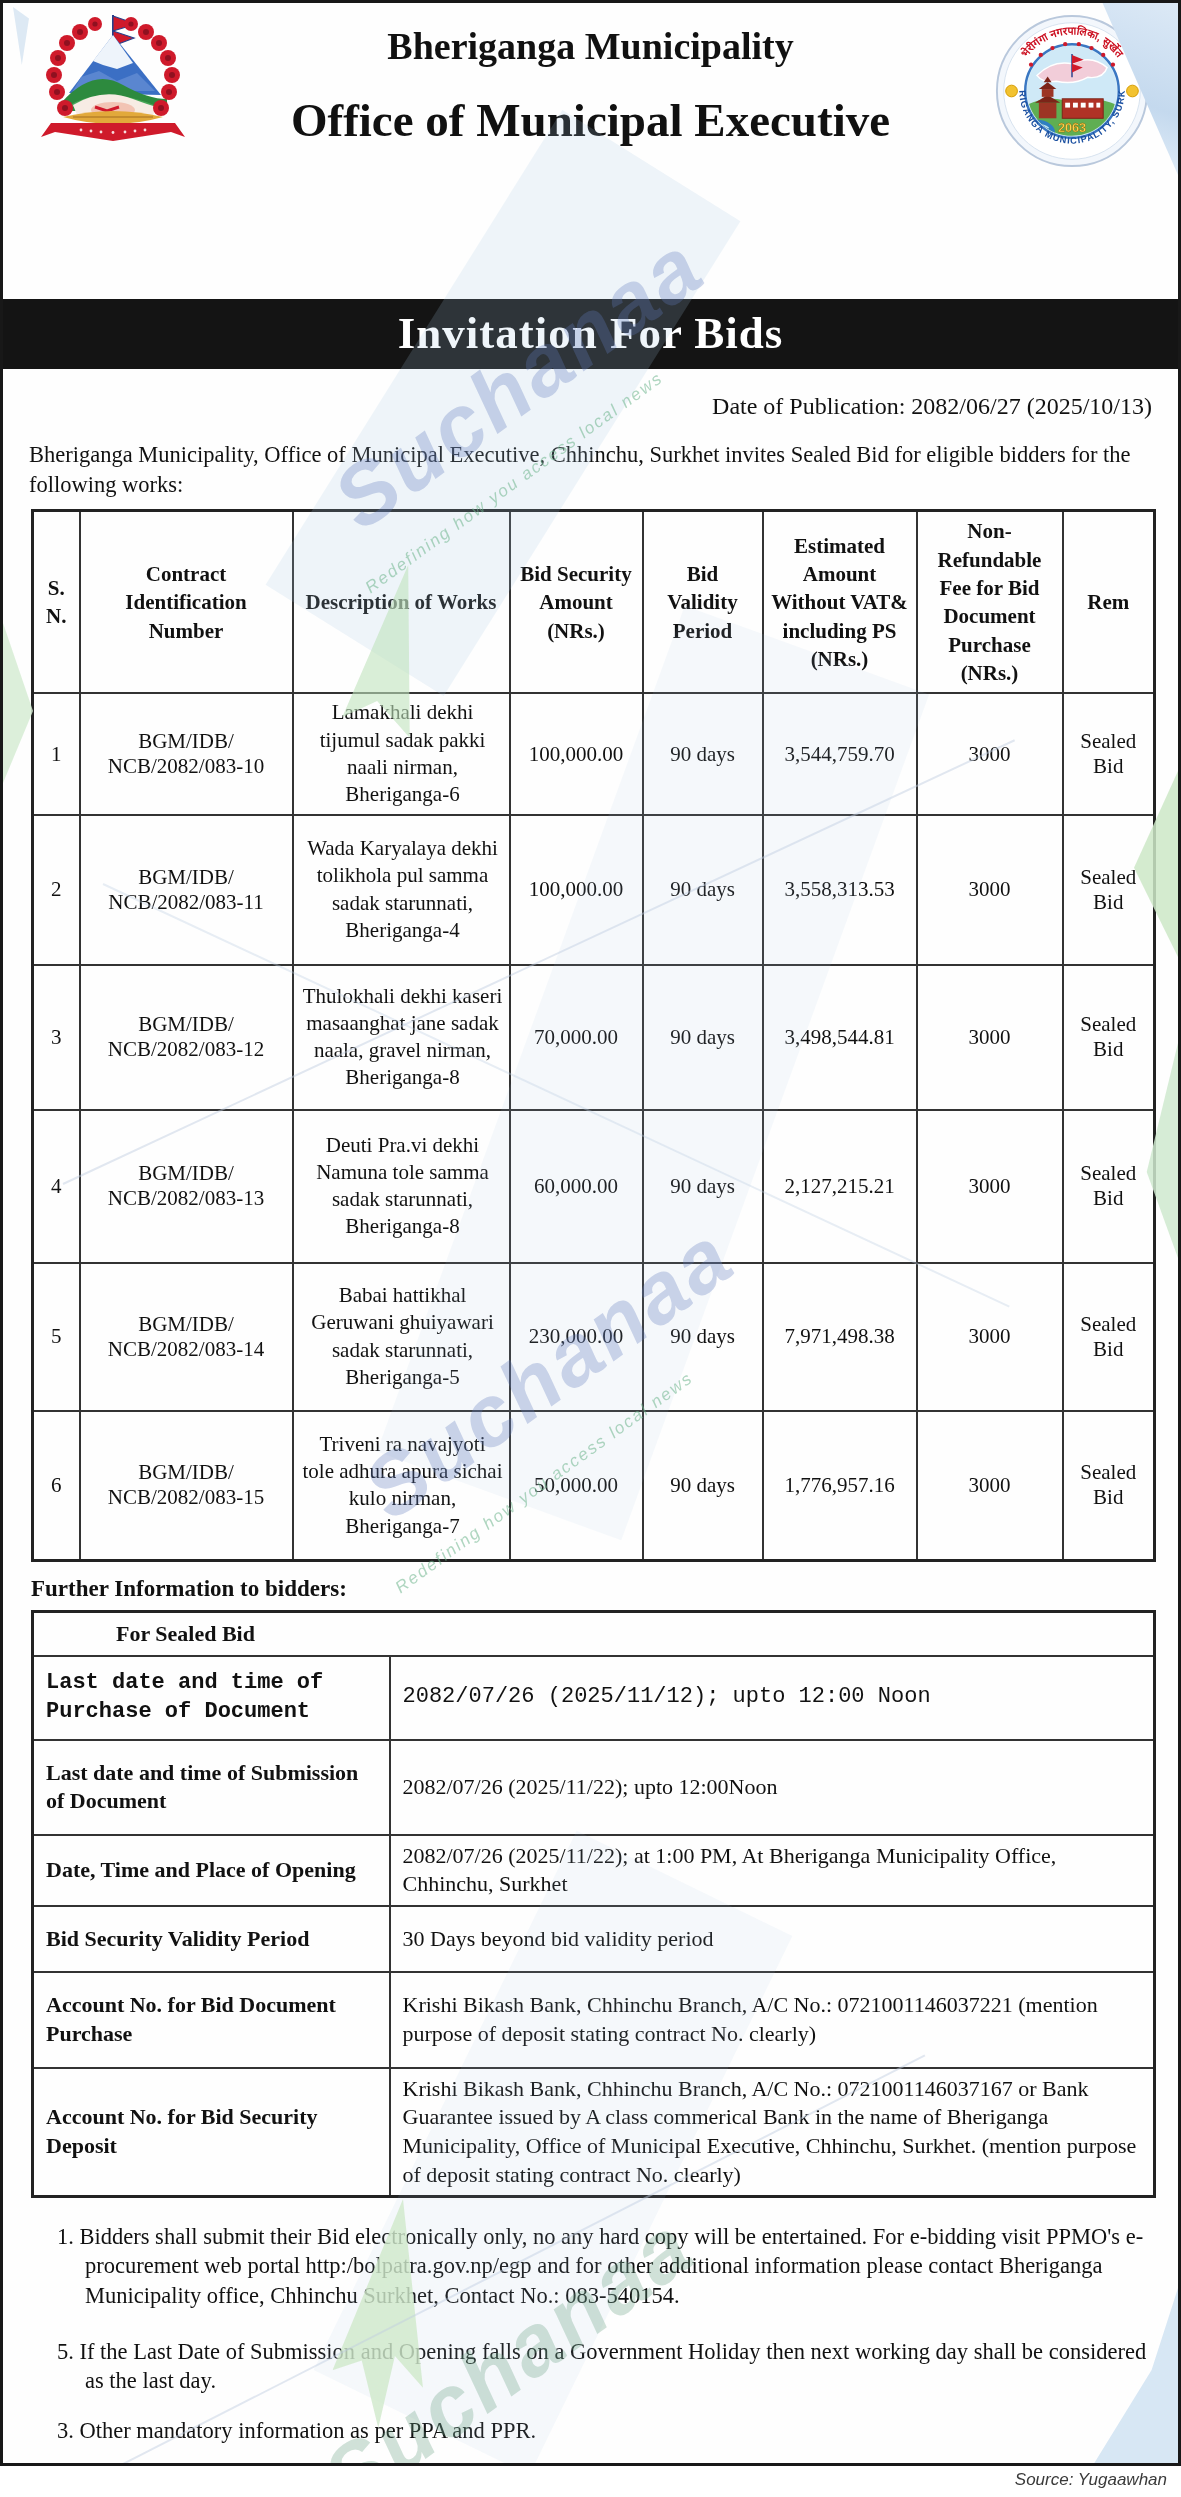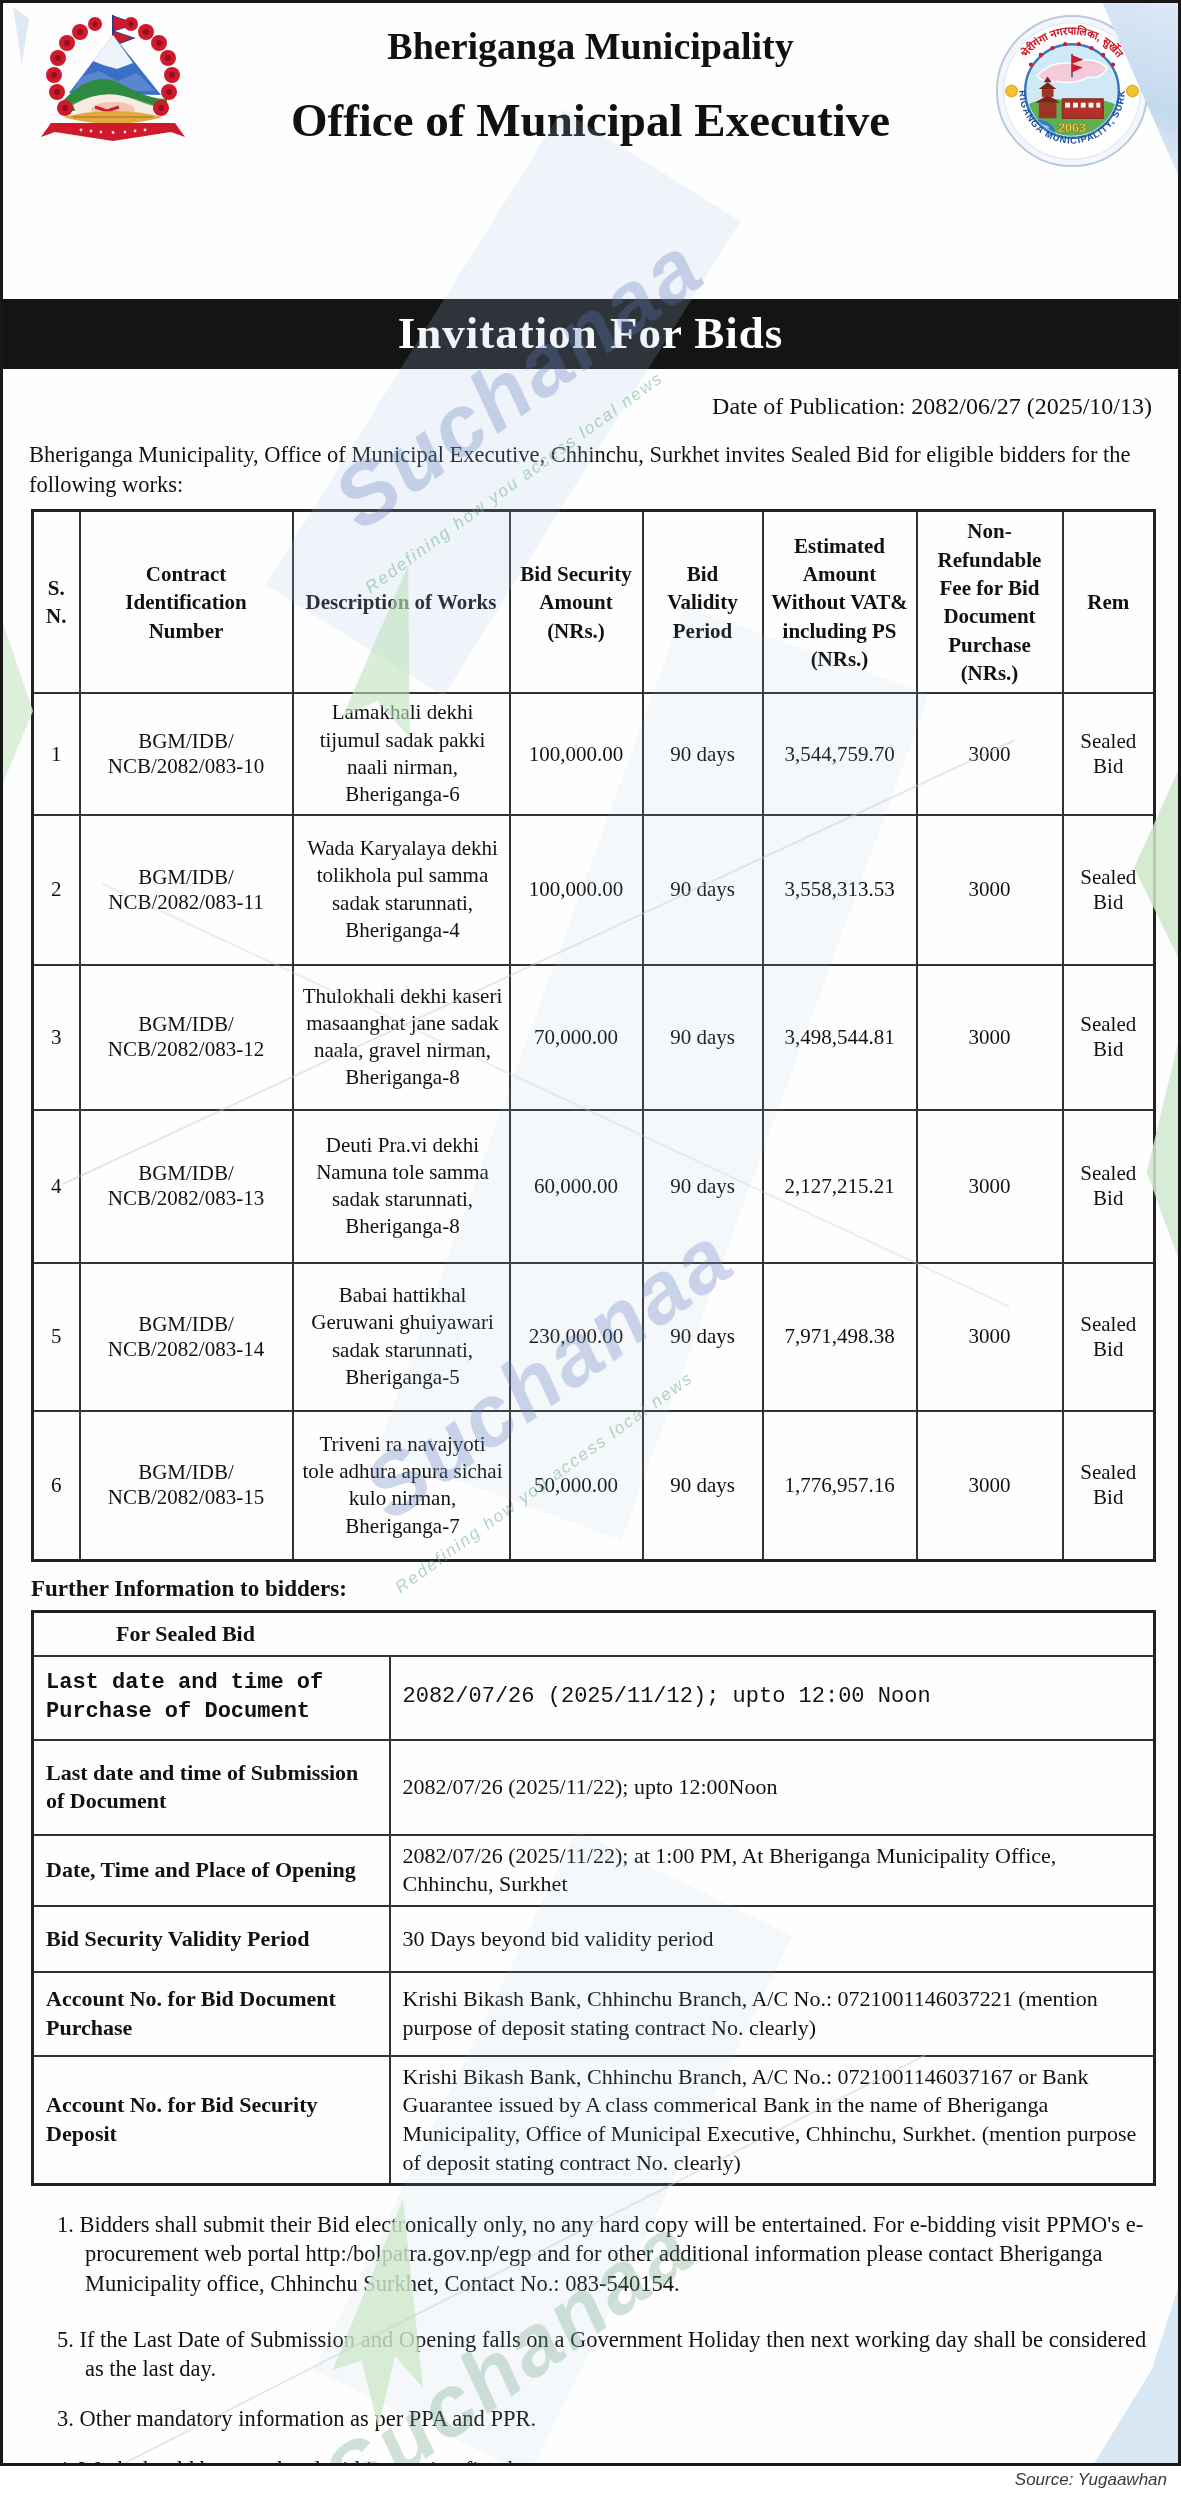--- a/index.html
+++ b/index.html
@@ -33,21 +33,21 @@
   .cell-contract{white-space:pre-line;}
   .cell-desc{text-align:left;padding-left:9px !important;line-height:1.3;}
 
   
   .fi-heading{font-weight:bold;font-size:23px;margin:14px 0 8px 2px;}
   .further{width:1122px;margin-left:2px;table-layout:fixed;font-size:22px;border:3px solid #222;}
   .further td{border:2px solid #333;padding:6px 12px;vertical-align:middle;text-align:left;line-height:1.3;}
   .further .lbl{font-weight:bold;}
   .further .merged{font-weight:bold;padding-left:82px;}
   .further tr.f0{height:44px;} .further tr.f1{height:84px;font-family:Liberation Mono, monospace;} .further tr.f2{height:95px;}
-  .further tr.f3{height:62px;} .further tr.f4{height:66px;} .further tr.f5{height:84px;}
+  .further tr.f3{height:62px;} .further tr.f4{height:66px;} .further tr.f5{height:96px;}
   .further tr.f6{height:122px;}
 
   
   .notes{margin-top:24px;font-size:22.5px;line-height:1.3;}
   .note{padding-left:56px;text-indent:-28px;margin-bottom:21px;}
   .note.gap{margin-bottom:27px;}
   .source{position:absolute;top:2470px;right:14px;font-family:"Liberation Sans",sans-serif;
           font-style:italic;font-size:17px;color:#3a3a3a;z-index:3;}
 
   

